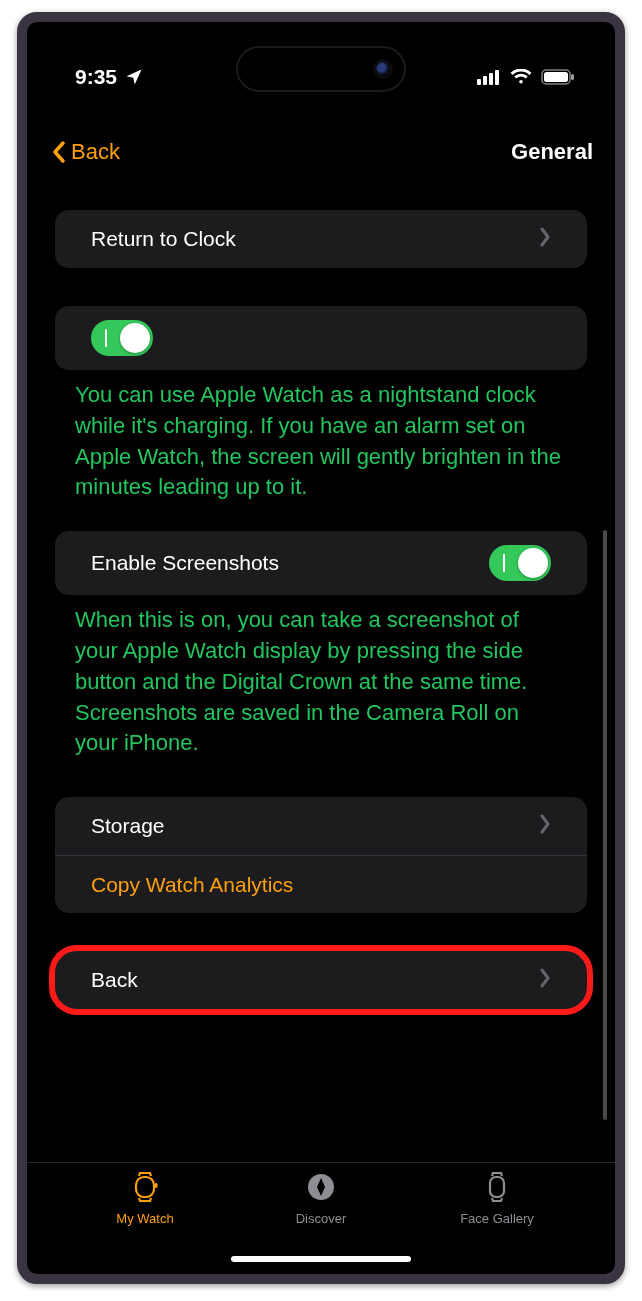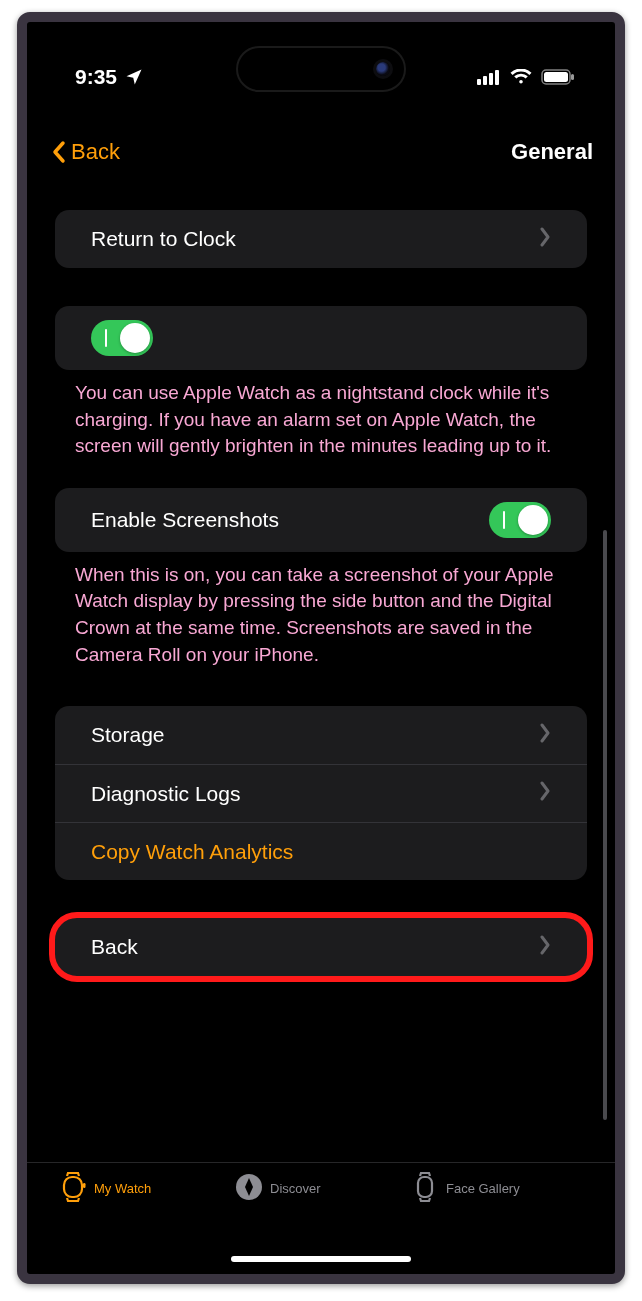--- a/index.html
+++ b/index.html
@@ -12,21 +12,21 @@
     justify-content: center;
     align-items: flex-start;
     padding-top: 12px;
   }
 
   
   .device {
     width: 608px;
     height: 1272px;
     background: #000;
-    border-radius: 13px;
+    border-radius: 20px;
     border: 10px solid #3a3440;
     position: relative;
     box-shadow: inset 0 0 0 2px #000, 0 2px 6px rgba(0,0,0,.4);
     overflow: hidden;
   }
   .side-btn { position: absolute; background:#2c2830; border-radius:3px; }
   .side-left-1 { left:-6px; top:218px; width:6px; height:44px; }
   .side-left-2 { left:-6px; top:298px; width:6px; height:90px; }
   .side-left-3 { left:-6px; top:410px; width:6px; height:90px; }
   .side-right  { right:-6px; top:330px; width:6px; height:140px; }
@@ -95,21 +95,21 @@
   .row {
     min-height:58px;
     display:flex; align-items:center; justify-content:space-between;
     padding: 14px 36px;
     color:#fff; font-size:21px;
   }
   .row + .row { border-top:1px solid #333338; }
   .row.link .label { color:#ff9f0a; }
   .chev svg { stroke:#66666a; }
   .footer-text {
-    color:#f9a8d4; font-size:19px; line-height:1.4;
+    color:#22c55e; font-size:22px; line-height:1.4;
     padding: 10px 20px 0 20px;
   }
   .gap-lg { height: 38px; }
   .gap-md { height: 28px; }
 
   
   .toggle {
     width:62px; height:36px; background:#34c759; border-radius:20px;
     position:relative; flex:0 0 auto;
   }
@@ -133,21 +133,21 @@
 
   
   .tabbar {
     position:absolute; bottom:16px; left:0; right:0; height:96px;
     display:flex; justify-content:space-around; align-items:flex-start;
     padding: 8px 30px 0 30px;
     background:#000;
     border-top:1px solid #262628;
   }
   .tab {
-    flex:1; display:flex; flex-direction:row; align-items:center; gap:5px;
+    flex:1; display:flex; flex-direction:column; align-items:center; gap:5px;
     color:#8d8d93; font-size:13px; font-weight:500;
   }
   .tab.active { color:#ff9f0a; }
   .tab svg { width:32px; height:32px; }
 
   .home-indicator {
     position:absolute; bottom:12px; left:50%; transform:translateX(-50%);
     width:180px; height:6px; background:#fff; border-radius:4px;
   }
 </style>
@@ -237,28 +237,20 @@
         <span class="toggle"></span>
       </div>
     </div>
     <div class="footer-text">When this is on, you can take a screenshot of your Apple Watch display by pressing the side button and the Digital Crown at the same time. Screenshots are saved in the Camera Roll on your iPhone.</div>
 
     <div class="gap-lg"></div>
 
     <div class="card">
       <div class="row">
         <span class="label">Storage</span>
-        <span class="chev">
-          <svg width="12" height="20" viewBox="0 0 12 20" fill="none" stroke-width="3" stroke-linecap="round" stroke-linejoin="round">
-              <path d="M3 2 L9 10 L3 18"></path>
-            </svg>
-        </span>
-      </div>
-      <div class="row">
-        <span class="label">Diagnostic Logs</span>
         <span class="chev">
           <svg width="12" height="20" viewBox="0 0 12 20" fill="none" stroke-width="3" stroke-linecap="round" stroke-linejoin="round">
               <path d="M3 2 L9 10 L3 18"></path>
             </svg>
         </span>
       </div>
       <div class="row link">
         <span class="label">Copy Watch Analytics</span>
       </div>
     </div>

